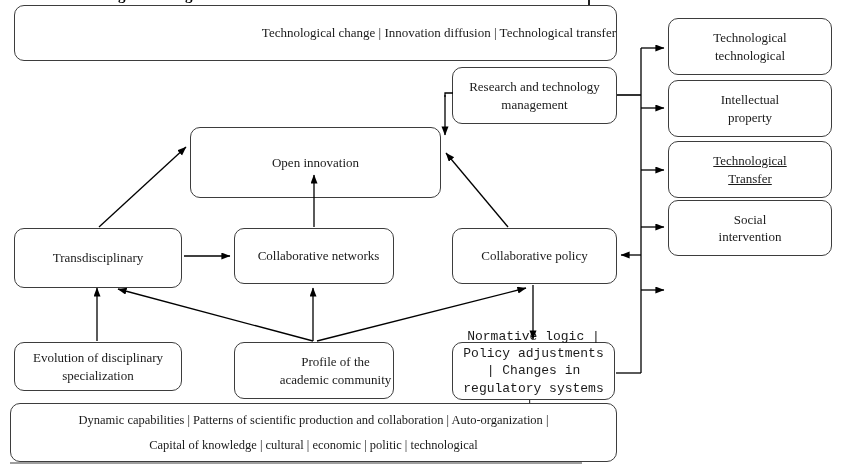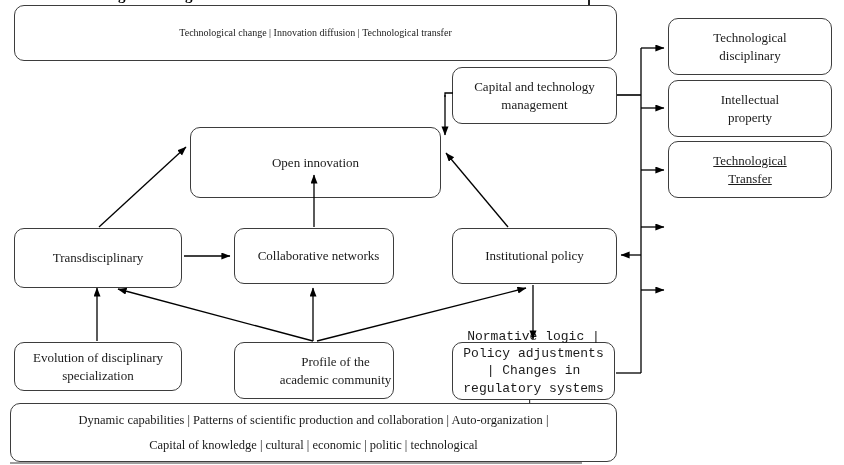--- a/index.html
+++ b/index.html
@@ -7,21 +7,21 @@
     position:relative;width:844px;height:465px;background:#ffffff;overflow:hidden;
     font-family:"Liberation Serif", serif;color:#1a1a1a;
   }
   .node{
     position:absolute;box-sizing:border-box;background:#ffffff;
     border:1.4px solid #3d3d3d;border-radius:10px;
     display:flex;align-items:center;justify-content:center;
     text-align:center;font-size:13px;line-height:1.32;z-index:2;
   }
   .node .lbl{display:block;}
-  .wide{font-size:10px;}
+  .wide{font-size:13px;justify-content:flex-end;}
   .wide .lbl{white-space:nowrap;}
   .bottom-box{flex-direction:column;justify-content:center;gap:9px;font-size:12.5px;}
   .bottom-box .lbl{white-space:nowrap;}
   svg.wires{position:absolute;left:0;top:0;z-index:3;pointer-events:none;}
   .frag{position:absolute;top:0;height:6px;overflow:hidden;z-index:4;}
   .frag > span{
     display:block;position:relative;top:-12px;line-height:1;
     font-family:"Liberation Serif", serif;font-weight:700;font-size:15px;color:#000;
   }
   .tick-frag{position:absolute;left:588px;top:0;width:1.5px;height:5px;background:#222;z-index:4;}
@@ -40,64 +40,67 @@
     </div>
   <div class="tick-frag"></div>
 
   <div class="cut-text-strip"></div>
 
   <div class="node wide" style="left:14px;top:5px;width:603px;height:56px;">
     <span class="lbl">Technological change | Innovation diffusion | Technological transfer</span>
   </div>
 
   <div class="node" style="left:452px;top:67px;width:165px;height:57px;">
-    <span class="lbl" style="max-width:150px;">Capital and technology management</span>
+    <span class="lbl" style="max-width:150px;">Research and technology management</span>
   </div>
 
   <div class="node" style="left:190px;top:115px;width:251px;height:71px;margin-top:12px;">
     <span class="lbl">Open innovation</span>
   </div>
 
   <div class="node" style="left:14px;top:228px;width:168px;height:60px;">
     <span class="lbl">Transdisciplinary</span>
   </div>
 
   <div class="node" style="left:234px;top:228px;width:160px;height:56px;padding-left:9px;">
     <span class="lbl">Collaborative networks</span>
   </div>
 
   <div class="node" style="left:452px;top:228px;width:165px;height:56px;">
-    <span class="lbl">Institutional policy</span>
+    <span class="lbl">Collaborative policy</span>
   </div>
 
   <div class="node" style="left:14px;top:342px;width:168px;height:49px;">
     <span class="lbl" style="max-width:150px;">Evolution of disciplinary specialization</span>
   </div>
 
   <div class="node" style="left:234px;top:342px;width:160px;height:57px;padding-left:43px;">
     <span class="lbl" style="max-width:140px;">Profile of the academic community</span>
   </div>
 
   <div class="node" style="left:452px;top:342px;width:163px;height:58px;">
     <span class="lbl" style="max-width:150px;font-family:Liberation Mono, monospace;">Normative logic | Policy adjustments | Changes in regulatory systems |…</span>
   </div>
 
   <div class="node bottom-box" style="left:10px;top:403px;width:607px;height:59px;">
     <span class="lbl">Dynamic capabilities | Patterns of scientific production and collaboration | Auto-organization |</span>
     <span class="lbl">Capital of knowledge | cultural | economic | politic | technological</span>
   </div>
 
   <div class="node" style="left:668px;top:18px;width:164px;height:57px;">
-    <span class="lbl" style="max-width:110px;">Technological disciplinary</span>
+    <span class="lbl" style="max-width:110px;">Technological technological</span>
   </div>
   <div class="node" style="left:668px;top:80px;width:164px;height:57px;">
     <span class="lbl" style="max-width:100px;">Intellectual property</span>
   </div>
   <div class="node" style="left:668px;top:141px;width:164px;height:57px;text-decoration:underline;">
     <span class="lbl" style="max-width:110px;">Technological Transfer</span>
+  </div>
+  <div class="node" style="left:668px;top:200px;width:164px;height:56px;">
+    <span class="lbl" style="max-width:95px;">Social intervention</span>
   </div>
 
   <svg class="wires" width="844" height="465" viewBox="0 0 844 465">
     <defs>
       <marker id="ah" markerWidth="11" markerHeight="9" refX="8.6" refY="3.5" orient="auto" markerUnits="userSpaceOnUse">
         <path d="M0,0 L9,3.5 L0,7 Z" fill="#000"></path>
       </marker>
     </defs>
     <g stroke="#000" stroke-width="1.3" fill="none">
       <g>

